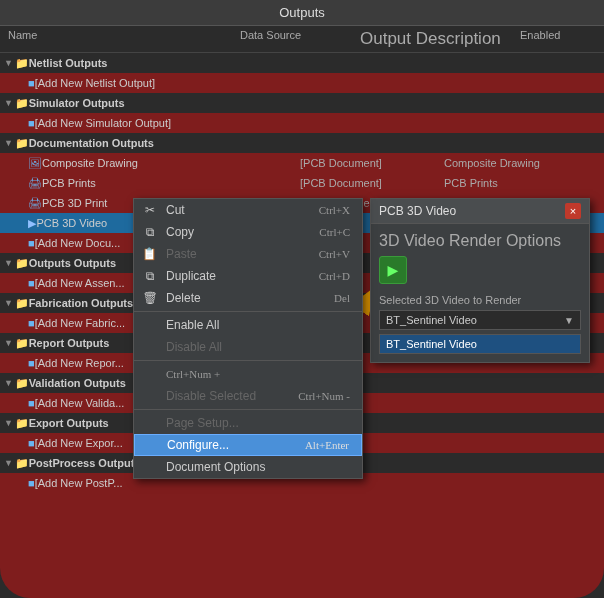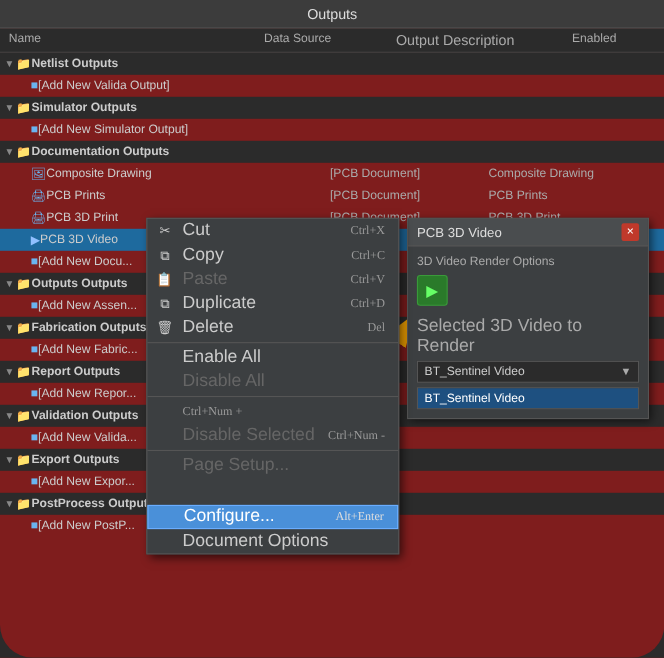--- a/index.html
+++ b/index.html
@@ -36,21 +36,21 @@
 
     
     .col-headers {
       display: flex;
       background: #2b2b2b;
       border-bottom: 1px solid #444;
       padding: 3px 0;
     }
     .col-name { width: 240px; padding-left: 8px; color: #aaa; font-size: 11px; }
     .col-source { width: 120px; color: #aaa; font-size: 11px; }
-    .col-desc { width: 160px; color: #aaa; font-size: 13px; }
+    .col-desc { width: 160px; color: #aaa; font-size: 17px; }
     .col-enabled { width: 60px; color: #aaa; font-size: 11px; }
 
     
     .tree-area {
       flex: 1;
       overflow: hidden;
       position: relative;
     }
 
     .tree-row {
@@ -107,22 +107,22 @@
     }
     .ctx-item {
       display: flex;
       align-items: center;
       padding: 4px 12px 4px 32px;
       height: 22px;
       cursor: pointer;
       position: relative;
     }
     .ctx-item.disabled { color: #666; cursor: default; }
-    .ctx-item.highlighted-ctx { background: #4a90d9; margin-top: 25px; }
-    .ctx-item-label { flex: 1; font-size: 16px; color: #ccc; }
+    .ctx-item.highlighted-ctx { background: #4a90d9; }
+    .ctx-item-label { flex: 1; font-size: 12px; color: #ccc; }
     .ctx-item.disabled .ctx-item-label { color: #666; }
     .ctx-item-shortcut { font-size: 11px; color: #999; font-family: Liberation Serif, serif; }
     .ctx-separator { height: 1px; background: #555; margin: 2px 0; }
     .ctx-icon { position: absolute; left: 8px; width: 16px; display: flex; align-items: center; justify-content: center; }
 
     
     .popup-panel {
       position: absolute;
       top: 198px;
       left: 370px;
@@ -141,31 +141,31 @@
     }
     .popup-title { flex: 1; font-size: 12px; color: #ddd; }
     .popup-close {
       width: 16px; height: 16px;
       background: #c0392b;
       display: flex; align-items: center; justify-content: center;
       color: #fff; font-size: 11px; cursor: pointer;
       border-radius: 2px;
     }
     .popup-body { padding: 8px; }
-    .popup-section-label { font-size: 11px; color: #aaa; margin-bottom: 6px; }
+    .popup-section-label { font-size: 16px; color: #aaa; margin-bottom: 6px; }
     .popup-icon-row { display: flex; align-items: center; margin-bottom: 10px; }
     .popup-render-icon {
       width: 28px; height: 28px;
       background: #2a7a2a;
       border: 1px solid #3a9a3a;
       border-radius: 3px;
       display: flex; align-items: center; justify-content: center;
       color: #6f6; font-size: 14px;
     }
-    .popup-select-label { font-size: 16px; color: #aaa; margin-bottom: 4px; }
+    .popup-select-label { font-size: 11px; color: #aaa; margin-bottom: 4px; }
     .popup-dropdown {
       width: 100%;
       background: #2b2b2b;
       border: 1px solid #555;
       color: #ccc;
       padding: 3px 6px;
       font-size: 11px;
       display: flex;
       align-items: center;
       justify-content: space-between;
@@ -214,21 +214,21 @@
 
   <div class="tree-area">
 
     <div class="section-row">
       <span class="chevron">▼</span>
       <span class="folder-icon">📁</span>
       <span class="section-label">Netlist Outputs</span>
     </div>
     <div class="tree-row" style="padding-left:28px;">
       <span class="doc-icon">■</span>
-      <span class="tree-label">[Add New Valida Output]</span>
+      <span class="tree-label">[Add New Netlist Output]</span>
     </div>
 
     <div class="section-row">
       <span class="chevron">▼</span>
       <span class="folder-icon">📁</span>
       <span class="section-label">Simulator Outputs</span>
     </div>
     <div class="tree-row" style="padding-left:28px;">
       <span class="doc-icon">■</span>
       <span class="tree-label">[Add New Simulator Output]</span>

